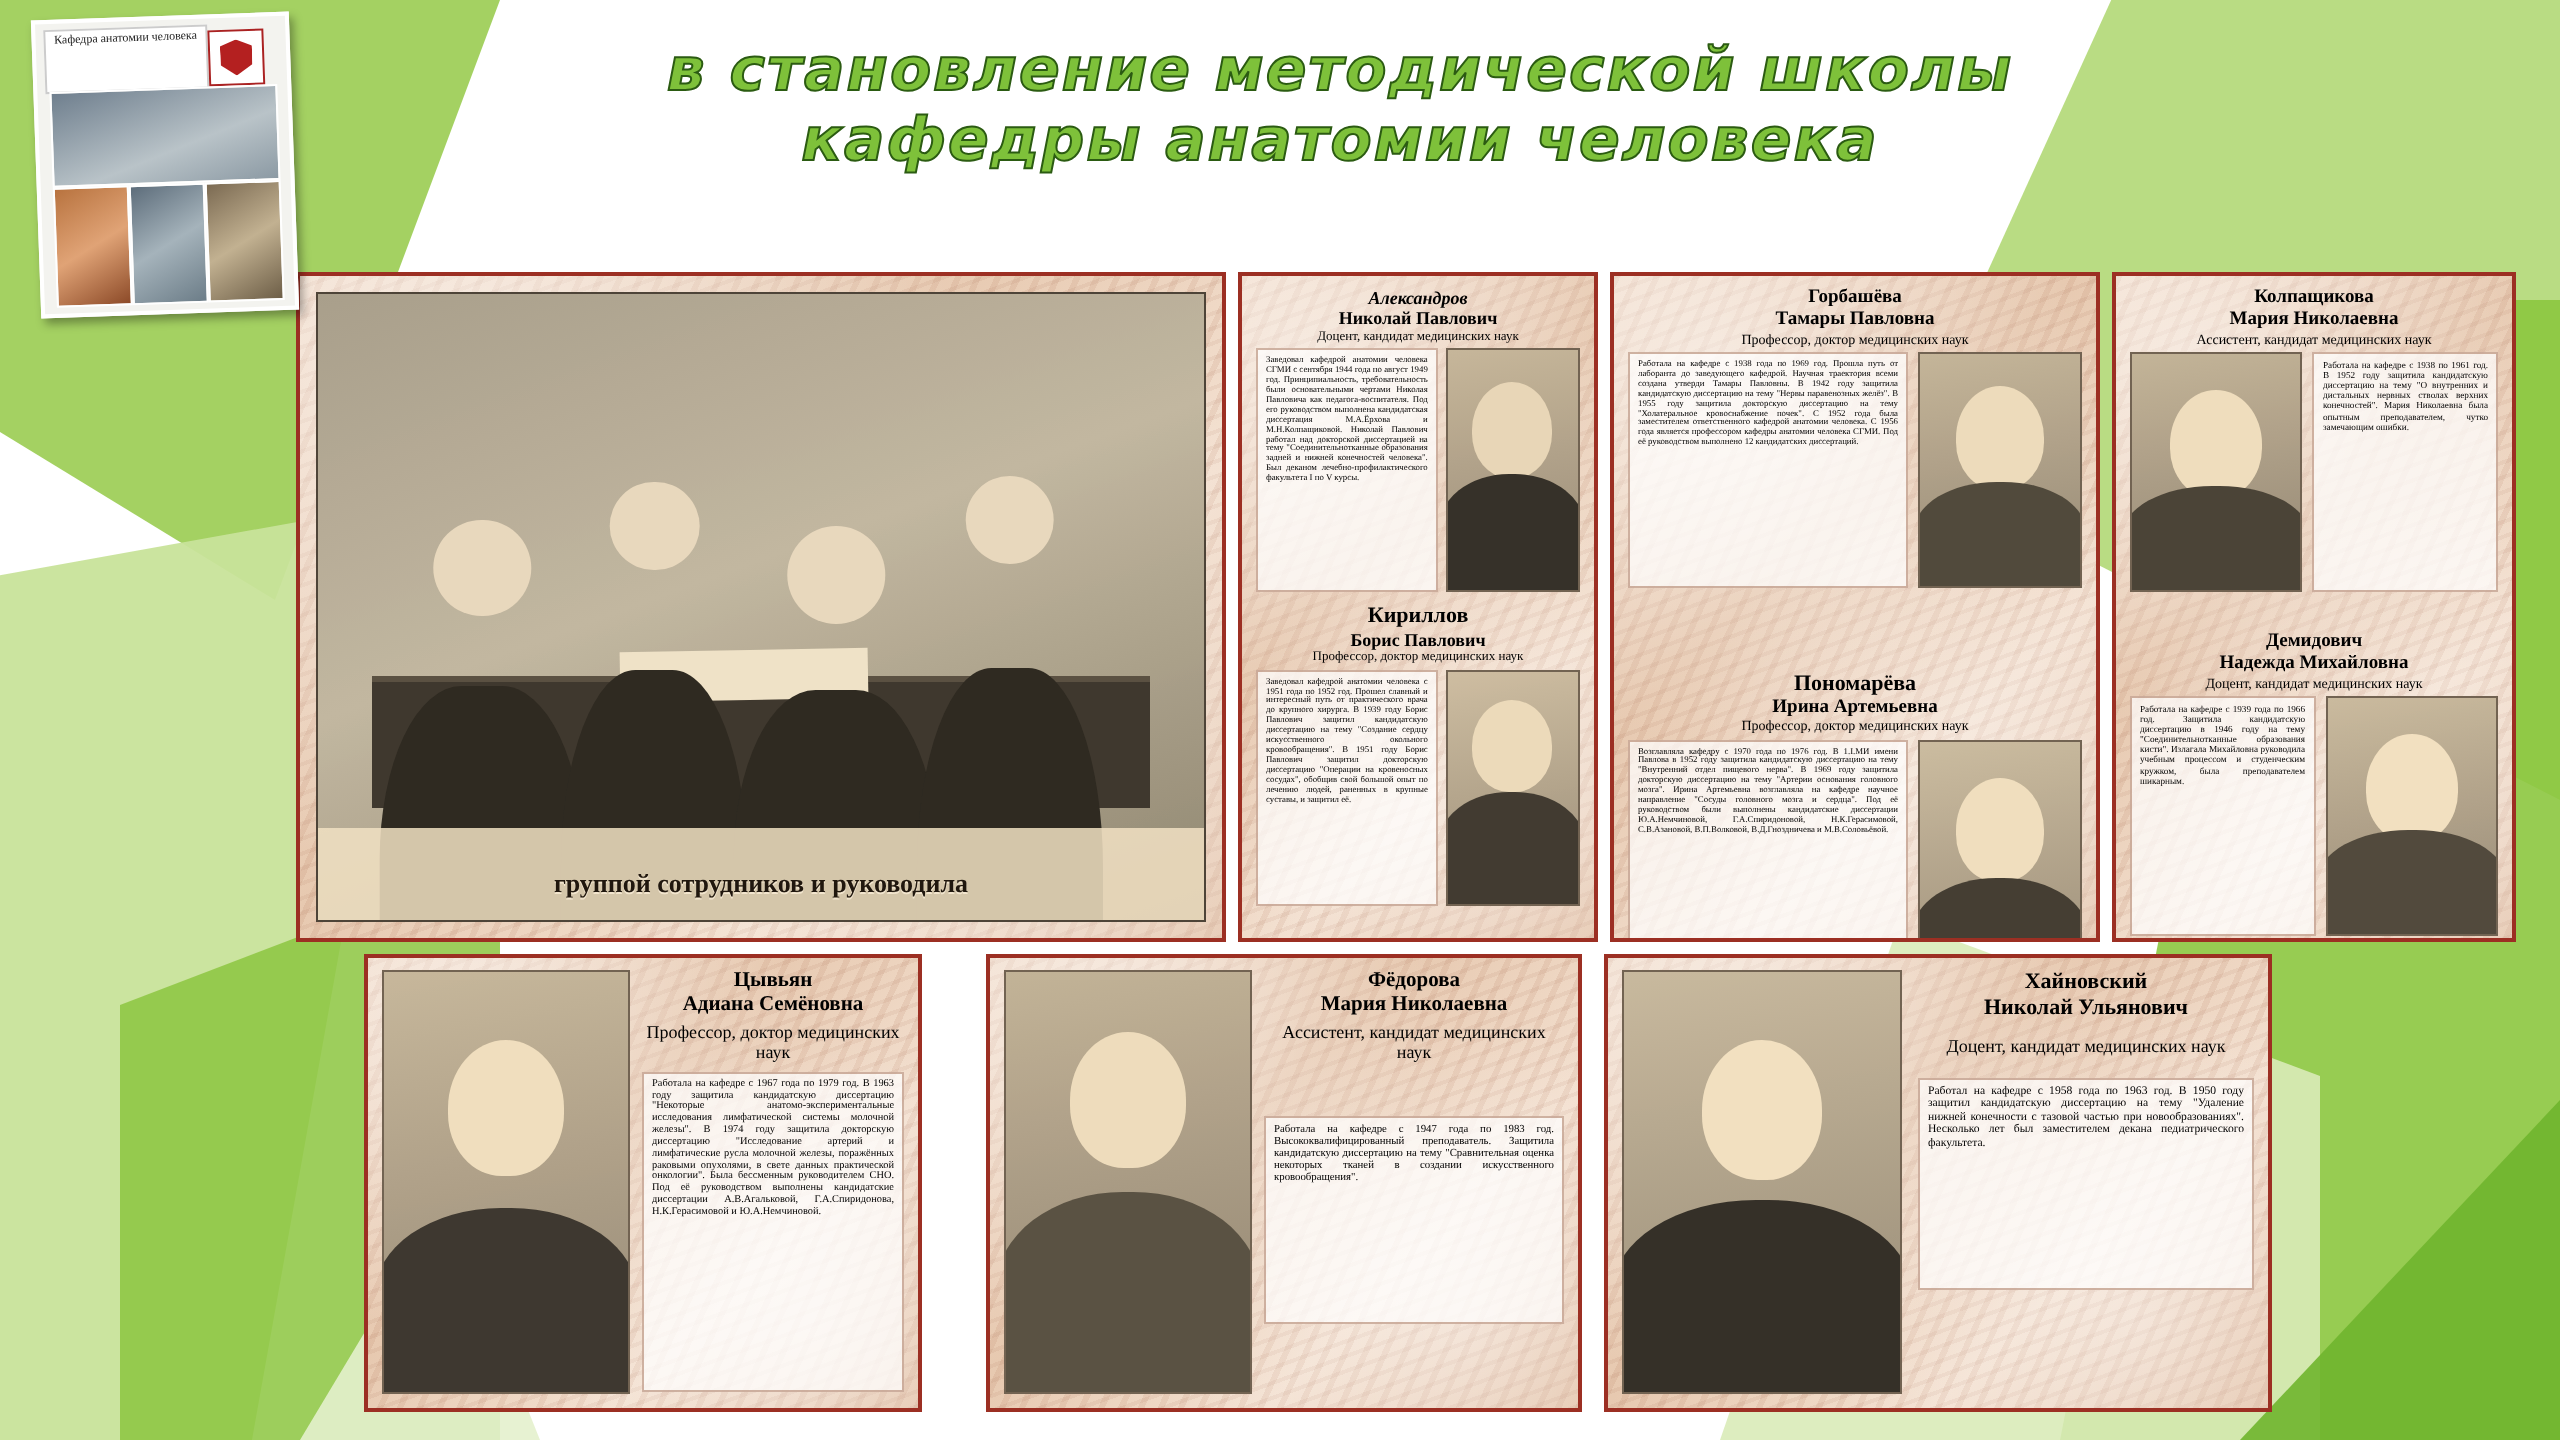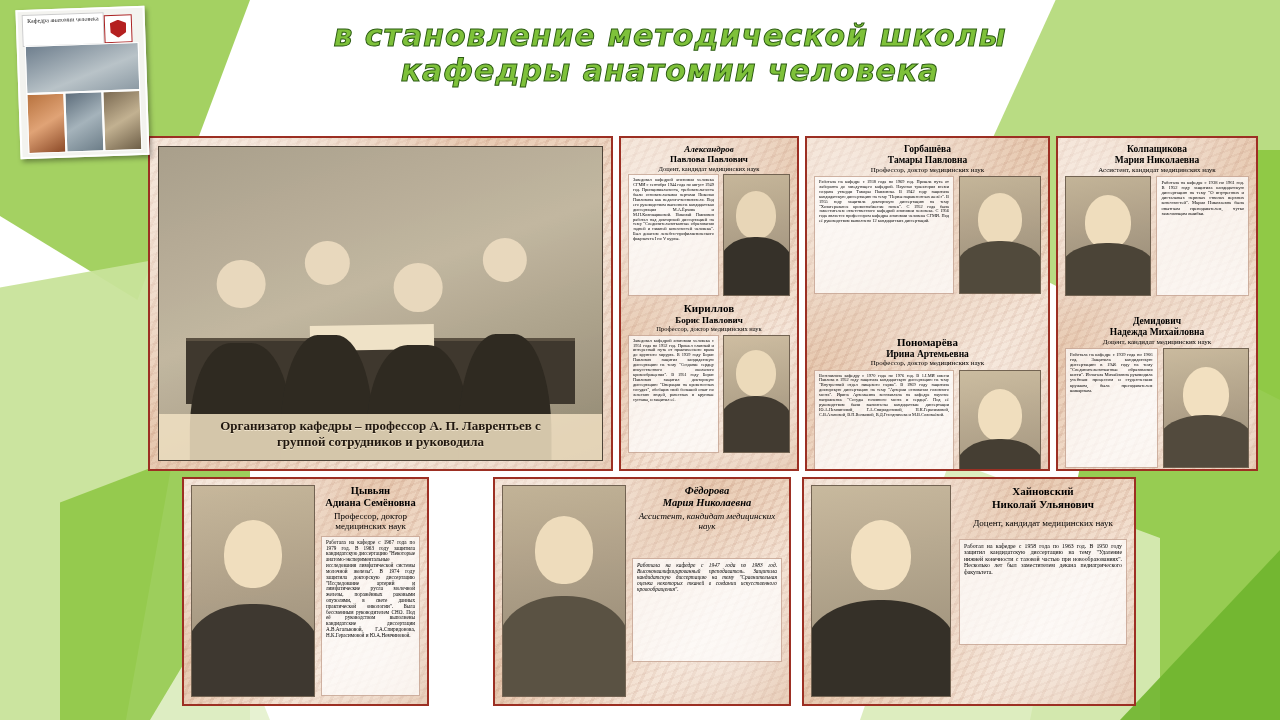--- a/index.html
+++ b/index.html
@@ -166,31 +166,30 @@
       <div class="gp-person" style="left:53%;width:11%;height:45%;">
           <div class="s"></div>
           <div class="h"></div>
         </div>
       <div class="gp-person" style="left:73%;width:10%;height:53%;">
           <div class="s"></div>
           <div class="h"></div>
         </div>
       <div class="credit-strip"></div>
       <div class="gpcaption">
-        <div>Организатор кафедры – профессор А. П. Лаврентьев с</div>
         <div>группой сотрудников и руководила</div>
       </div>
     </div>
   </div>
 
   <div class="panel" style="left:471px;top:0;width:180px;height:335px;">
 
     <div style="font-size:8.5px;">
       <div class="pname" style="font-size:9px;font-style:italic;">Александров</div>
-      <div class="pname" style="font-size:9px;">Павлова Павлович</div>
+      <div class="pname" style="font-size:9px;">Николай Павлович</div>
       <div class="prole" style="font-size:6.5px;margin-bottom:2px;">Доцент, кандидат медицинских наук</div>
       <div style="display:flex;gap:4px;">
         <div class="ptext" style="font-size:4.4px;width:92px;height:122px;">Заведовал кафедрой анатомии человека СГМИ с сентября 1944 года по август 1949 год. Принципиальность, требовательность были основательными чертами Николая Павловича как педагога-воспитателя. Под его руководством выполнена кандидатская диссертация М.А.Ёрхова и М.Н.Колпащиковой. Николай Павлович работал над докторской диссертацией на тему "Соединительнотканные образования задней и нижней конечностей человека". Был деканом лечебно-профилактического факультета I по V курсы.</div>
         <div class="photo" style="width:68px;height:122px;background:linear-gradient(170deg,#b9ac98,#8d8273);">
           <div class="face" style="top:16px;width:40px;height:48px;background:#d9ccb6;"></div>
           <div class="body" style="width:74px;height:58px;background:#2f2a22;"></div>
         </div>
       </div>
     </div>
 
@@ -259,42 +258,42 @@
       <div style="display:flex;gap:5px;">
         <div class="ptext" style="font-size:4.6px;width:94px;height:120px;">Работала на кафедре с 1939 года по 1966 год. Защитила кандидатскую диссертацию в 1946 году на тему "Соединительнотканные образования кисти". Излагала Михайловна руководила учебным процессом и студенческим кружком, была преподавателем шикарным.</div>
         <div class="photo" style="width:88px;height:120px;background:linear-gradient(170deg,#bcb09c,#8b8172);">
           <div class="face" style="top:18px;width:46px;height:54px;background:#e2d6c0;"></div>
           <div class="body" style="width:94px;height:52px;background:#4a4237;"></div>
         </div>
       </div>
     </div>
   </div>
 
-  <div class="panel" style="left:34px;top:341px;width:247px;height:229px;">
+  <div class="panel" style="left:34px;top:341px;width:279px;height:229px;">
     <div style="display:flex;gap:6px;height:100%;">
       <div class="photo" style="width:124px;height:212px;background:linear-gradient(170deg,#b9ad99,#8a8072);flex:none;">
         <div class="face" style="top:34px;width:58px;height:68px;background:#e0d4be;"></div>
         <div class="body" style="width:132px;height:92px;background:#36302a;"></div>
       </div>
       <div style="flex:1;min-width:0;">
         <div class="pname" style="font-size:10.5px;">Цывьян</div>
         <div class="pname" style="font-size:10.5px;">Адиана Семёновна</div>
         <div class="prole" style="font-size:9px;margin:2px 0 4px;">Профессор, доктор медицинских наук</div>
         <div class="ptext" style="font-size:5.2px;height:160px;">Работала на кафедре с 1967 года по 1979 год. В 1963 году защитила кандидатскую диссертацию "Некоторые анатомо-экспериментальные исследования лимфатической системы молочной железы". В 1974 году защитила докторскую диссертацию "Исследование артерий и лимфатические русла молочной железы, поражённых раковыми опухолями, в свете данных практической онкологии". Была бессменным руководителем СНО. Под её руководством выполнены кандидатские диссертации А.В.Агальковой, Г.А.Спиридонова, Н.К.Герасимовой и Ю.А.Немчиновой.</div>
       </div>
     </div>
   </div>
 
   <div class="panel" style="left:345px;top:341px;width:298px;height:229px;">
     <div style="display:flex;gap:6px;height:100%;">
       <div class="photo" style="width:124px;height:212px;background:linear-gradient(170deg,#b5a995,#857b6d);flex:none;">
         <div class="face" style="top:30px;width:58px;height:68px;background:#ded2bc;"></div>
         <div class="body" style="width:132px;height:100px;background:#514a3d;"></div>
       </div>
-      <div style="flex:1;min-width:0;font-style:italic;">
+      <div style="flex:1;min-width:0;">
         <div class="pname" style="font-size:10.5px;">Фёдорова</div>
         <div class="pname" style="font-size:10.5px;">Мария Николаевна</div>
         <div class="prole" style="font-size:9px;margin:2px 0 6px;">Ассистент, кандидат медицинских наук</div>
         <div class="ptext" style="font-size:5.4px;height:104px;margin-top:26px;">Работала на кафедре с 1947 года по 1983 год. Высококвалифицированный преподаватель. Защитила кандидатскую диссертацию на тему "Сравнительная оценка некоторых тканей в создании искусственного кровообращения".</div>
       </div>
     </div>
   </div>
 
   <div class="panel" style="left:654px;top:341px;width:334px;height:229px;">
     <div style="display:flex;gap:8px;height:100%;">

